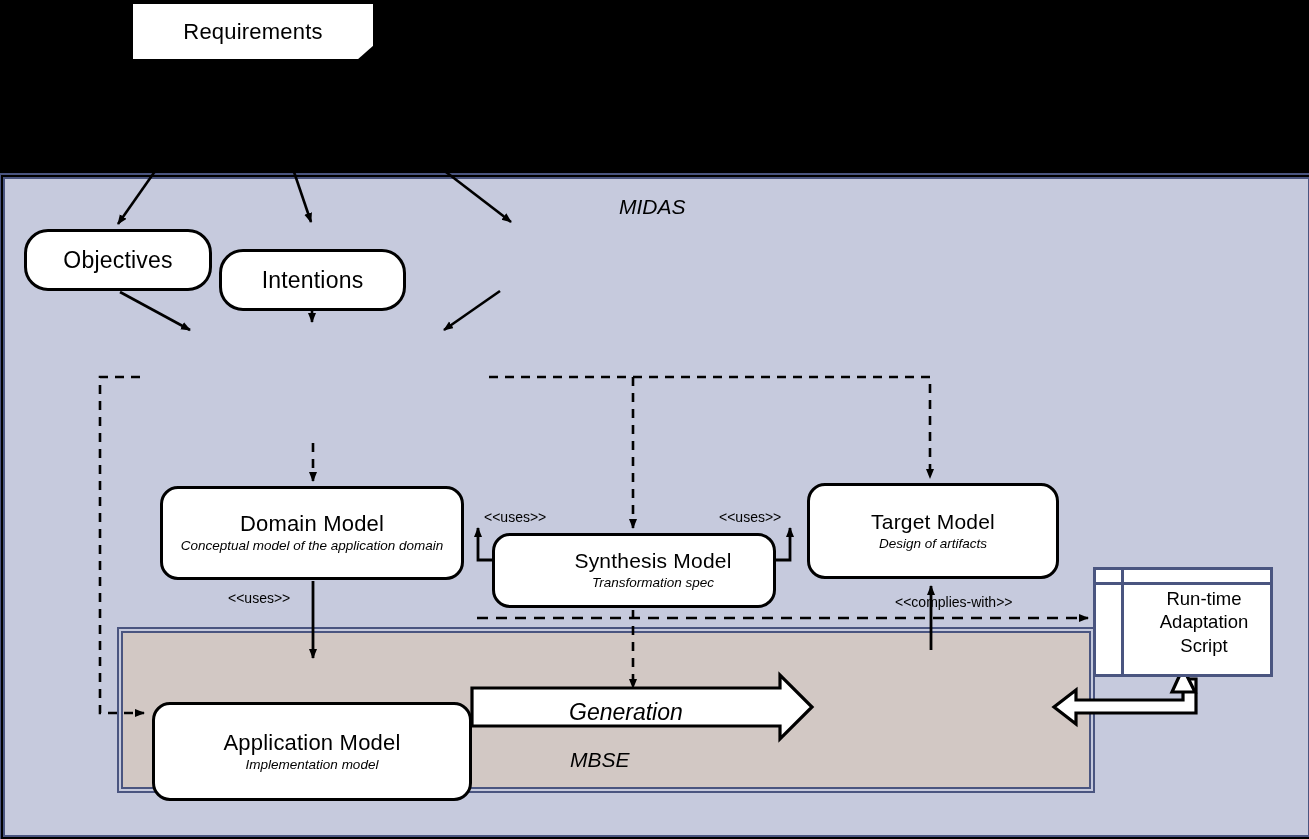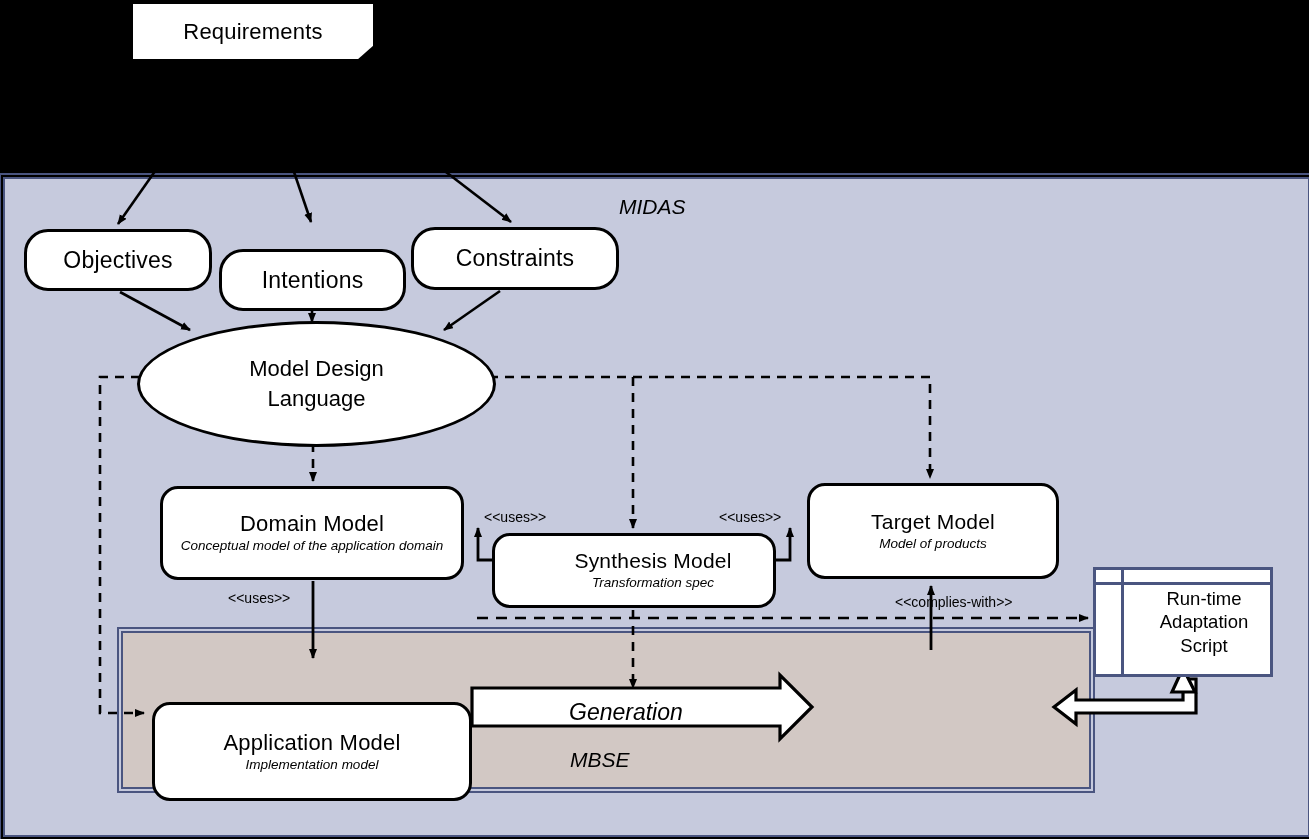--- a/index.html
+++ b/index.html
@@ -131,42 +131,35 @@
   <div id="req-notch"></div>
 
   <div id="objectives" class="node rounded">
     <span class="t">Objectives</span>
   </div>
 
   <div id="intentions" class="node rounded">
     <span class="t">Intentions</span>
   </div>
 
-  <div id="constraints" class="node rounded">
-    <span class="t">Constraints</span>
-  </div>
 
-  <div id="mdl">
-    <span class="t">Model Design</span>
-    <span class="t">Language</span>
-  </div>
 
   <div id="domain-model" class="node rounded-lg">
     <span class="t">Domain Model</span>
     <span class="s">Conceptual model of the application domain</span>
   </div>
 
   <div id="synthesis-model" class="node rounded-lg">
     <span class="t">Synthesis Model</span>
     <span class="s">Transformation spec</span>
   </div>
 
   <div id="target-model" class="node rounded-lg">
     <span class="t">Target Model</span>
-    <span class="s">Model of products</span>
+    <span class="s">Design of artifacts</span>
   </div>
 
   <div id="application-model" class="node rounded-lg">
     <span class="t">Application Model</span>
     <span class="s">Implementation model</span>
   </div>
 
 
   <div id="ras">
     <div id="ras-hdr"></div>

